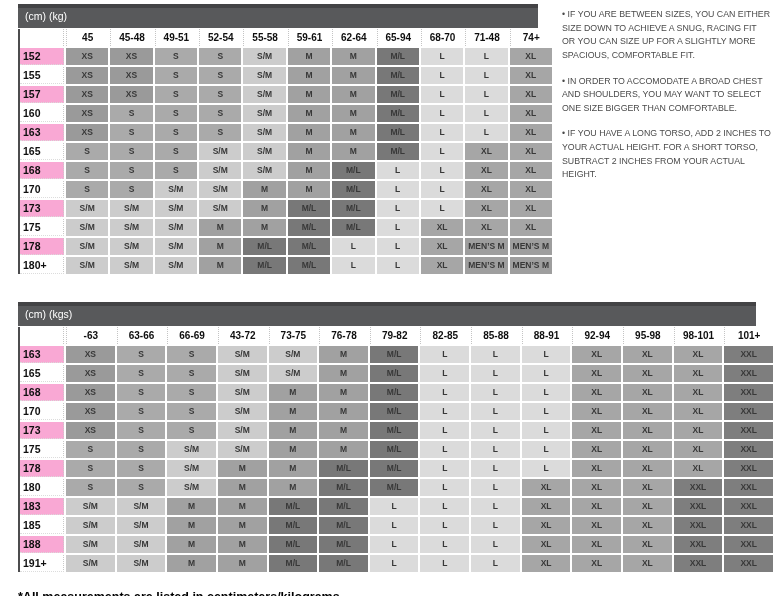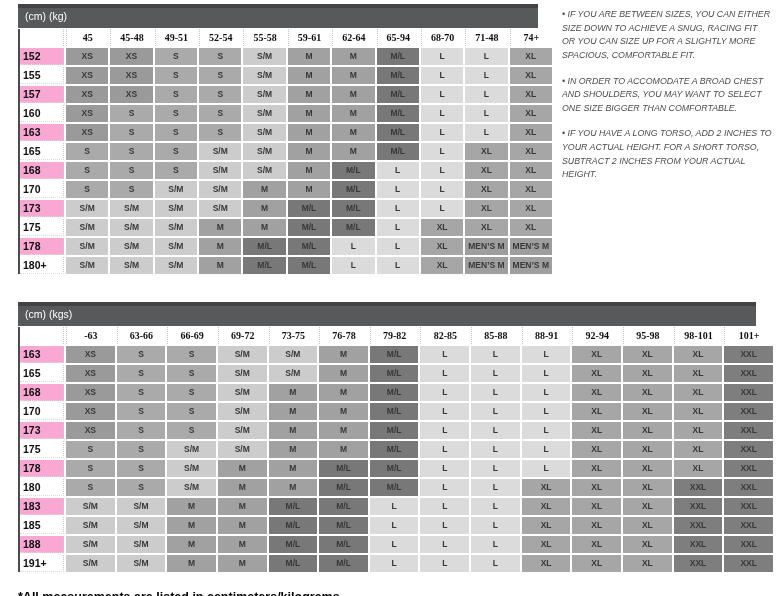--- a/index.html
+++ b/index.html
@@ -42,21 +42,20 @@
     margin-top: 1px;
     border-left: 2px solid #4c4c4e;
   }
   .corner-cell { height: 17px; }
   .col-header {
     height: 17px; line-height: 17px;
     text-align: center;
     font-size: 10px; font-weight: bold; color: #0f0f0f;
     border-left: 1px dotted #c4c4c4;
     white-space: nowrap;
-    font-family: Liberation Serif, serif;
   }
   .corner-cell { border-right: 1px dotted #c4c4c4; }
   .row-label {
     height: 17px; line-height: 17px;
     padding-left: 3px;
     font-size: 10.5px; font-weight: bold; color: #0f0f0f;
     border-right: 1px dotted #c9c9c9;
     border-bottom: 1px dotted #dcdcdc;
   }
   .row-label.alt { background: #f9a8d4; }
@@ -80,21 +79,20 @@
   #notes-panel h2 {
     margin: 0 0 16px 0;
     font-size: 15.5px; font-weight: bold; color: #000;
     letter-spacing: 0.2px;
     white-space: nowrap;
   }
   #notes-panel p {
     margin: 0 0 12px 0;
     font-size: 8.8px; line-height: 1.55;
     color: #4a4a4a;
-    font-style: italic;
   }
 </style>
 </head>
 <body>
 
 <section class="table-section" id="women-section">
   <div class="title-bar">
     <span class="units">(cm) (kg)</span>
   </div>
   <div class="grid" id="women-grid" style="grid-template-columns: 44px repeat(11, 1fr);">
@@ -259,21 +257,21 @@
 
 <section class="table-section" id="men-section">
   <div class="title-bar">
     <span class="units">(cm) (kgs)</span>
   </div>
   <div class="grid" id="men-grid" style="grid-template-columns: 44px repeat(14, 1fr);">
       <div class="corner-cell"></div>
       <div class="col-header">-63</div>
       <div class="col-header">63-66</div>
       <div class="col-header">66-69</div>
-      <div class="col-header">69-72</div>
+      <div class="col-header">43-72</div>
       <div class="col-header">73-75</div>
       <div class="col-header">76-78</div>
       <div class="col-header">79-82</div>
       <div class="col-header">82-85</div>
       <div class="col-header">85-88</div>
       <div class="col-header">88-91</div>
       <div class="col-header">92-94</div>
       <div class="col-header">95-98</div>
       <div class="col-header">98-101</div>
       <div class="col-header">101+</div>

